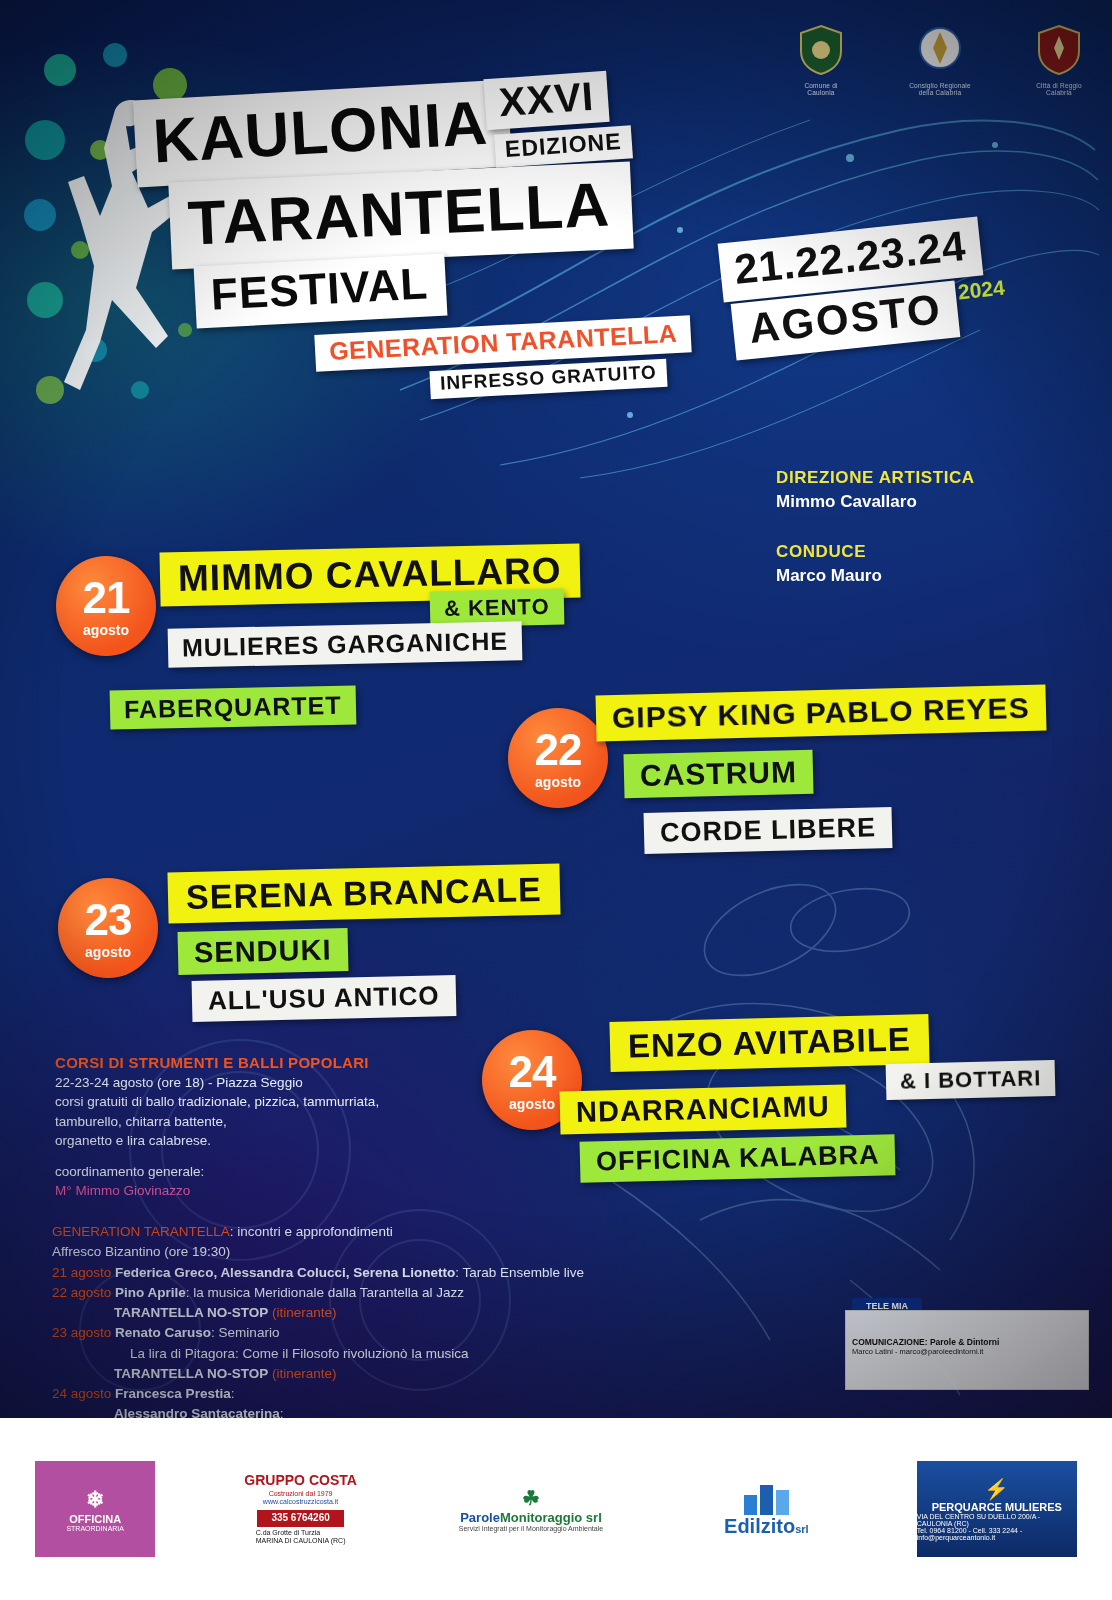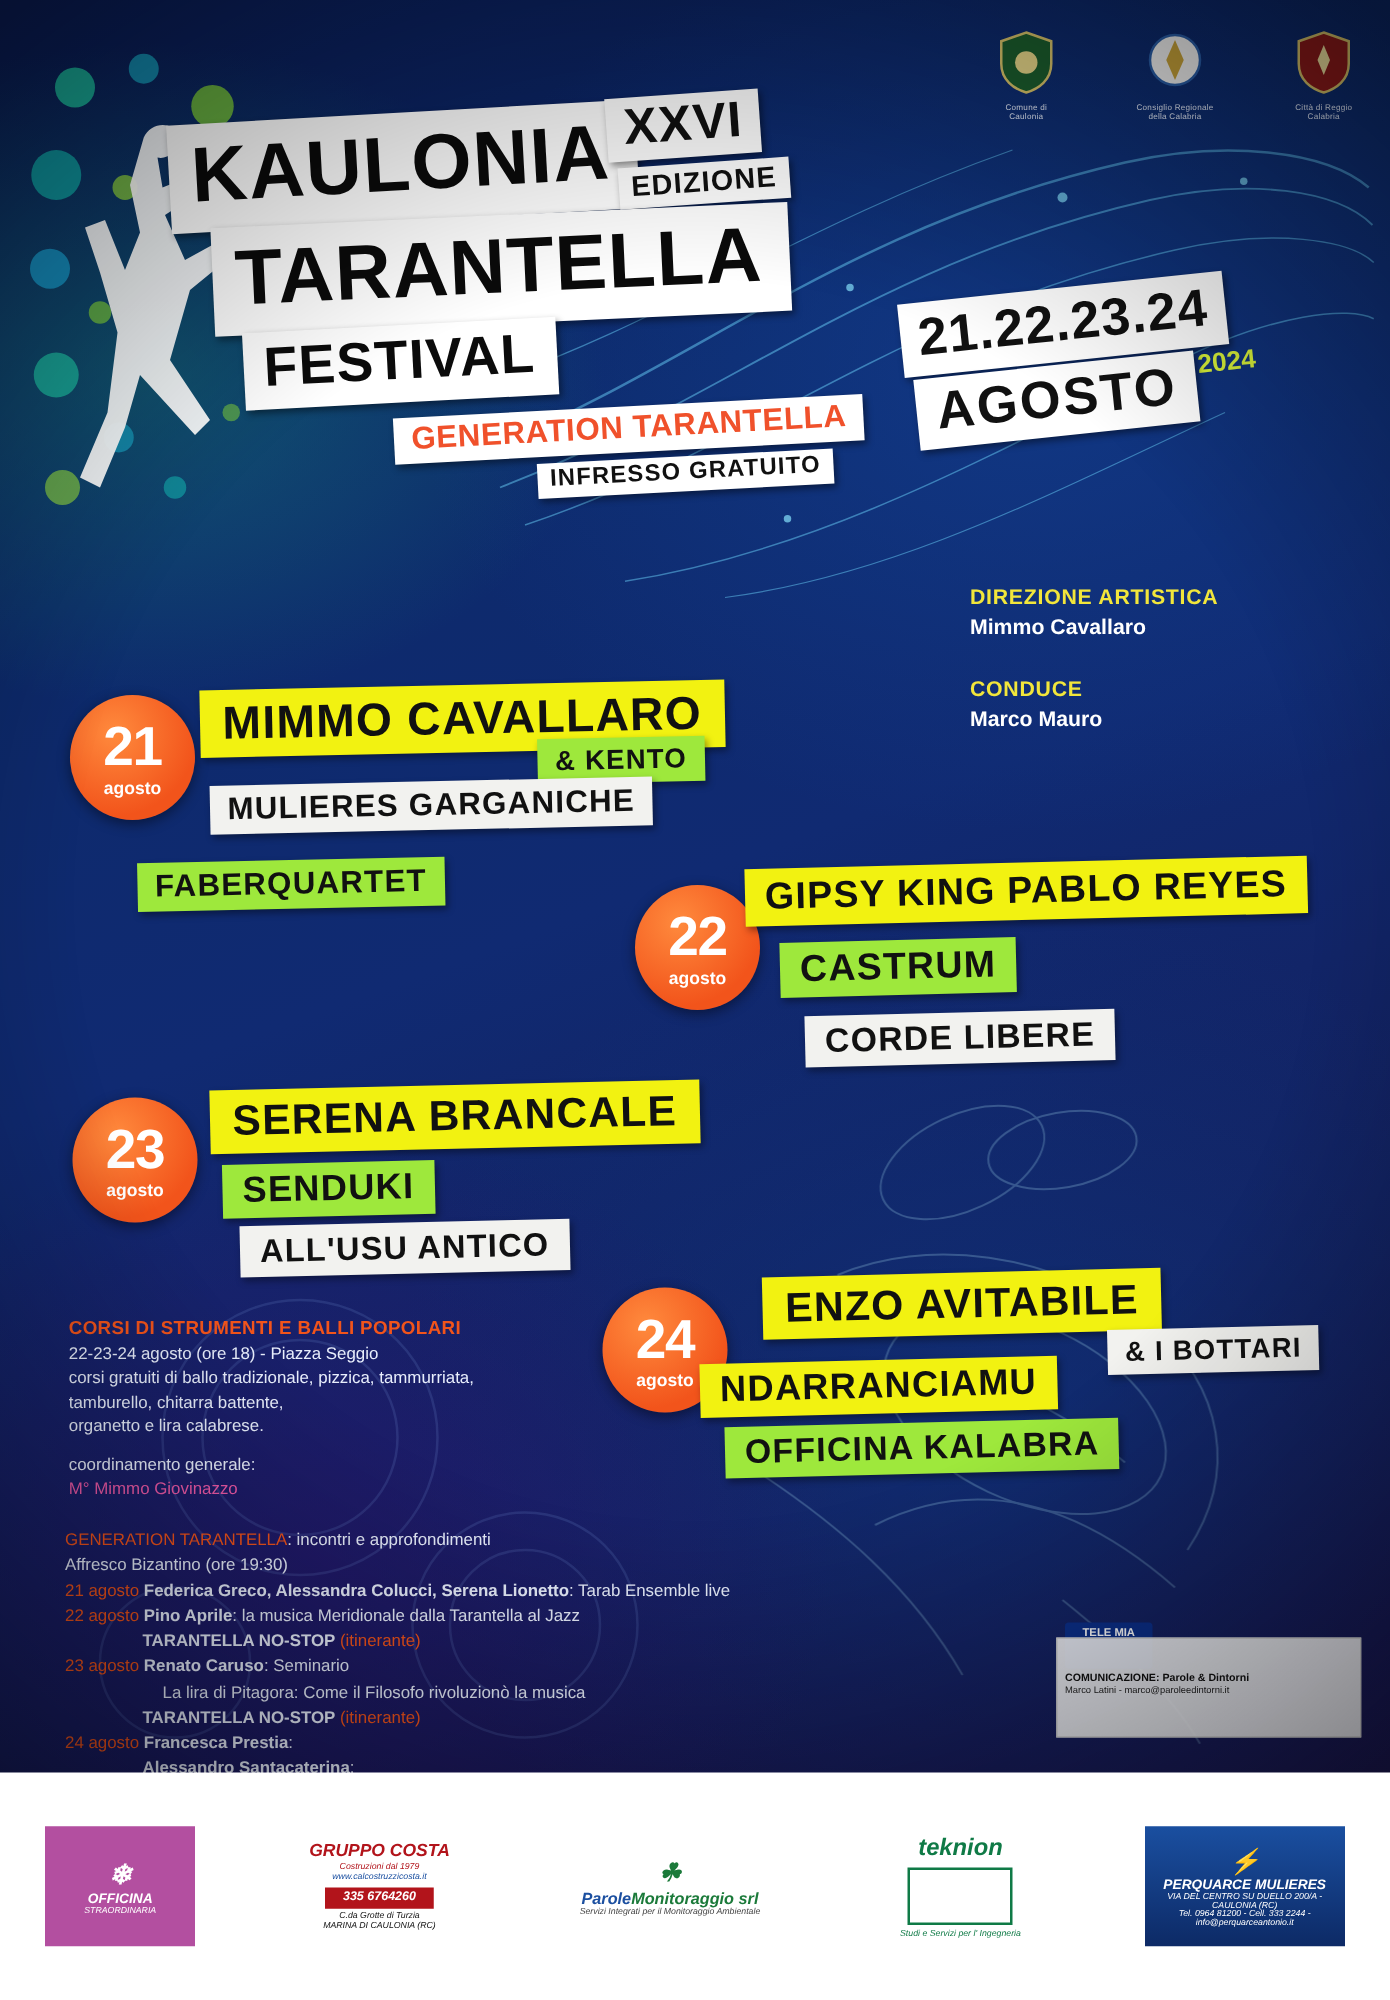--- a/index.html
+++ b/index.html
@@ -88,21 +88,21 @@
   .info2 .dt{color:#f2541b;}
 
   
   .mediabox{position:absolute;left:845px;top:1310px;width:230px;height:70px;background:rgba(255,255,255,.9);border:1px solid #ccc;padding:4px 6px;}
   .mediabox .l1{font-size:8.5px;font-weight:bold;color:#111;}
   .mediabox .l2{font-size:7.5px;color:#222;}
   .telemia{position:absolute;left:852px;top:1298px;width:70px;height:34px;background:#0b2f8a;color:#fff;font-weight:bold;font-size:9px;text-align:center;border-radius:3px;padding-top:3px;}
 
   
   .sponsors{position:absolute;left:0;top:1418px;width:1112px;height:182px;background:#ffffff;display:flex;align-items:center;justify-content:space-around;}
-  .sp{height:96px;display:flex;align-items:center;justify-content:center;font-weight:bold;text-align:center;font-style:italic;}
+  .sp{height:96px;display:flex;align-items:center;justify-content:center;font-weight:bold;text-align:left;}
   .sp1{width:120px;background:#b34fa0;color:#fff;font-size:11px;flex-direction:column;}
   .sp2{width:150px;color:#b2141b;font-size:10px;flex-direction:column;line-height:1.25;}
   .sp3{width:170px;color:#1b7a3a;font-size:13px;flex-direction:column;}
   .sp4{width:150px;color:#0f7a46;font-size:16px;flex-direction:column;}
   .sp5{width:160px;color:#1b5fae;font-size:20px;flex-direction:column;}
   .sp6{width:160px;background:linear-gradient(180deg,#1a4fa0,#0d2a66);color:#fff;font-size:12px;flex-direction:column;}
   .tiny2{font-size:7px;font-weight:normal;}
 </style>
 </head>
 <body>
@@ -323,24 +323,27 @@
     <div class="tiny2" style="color:#1a4fa0">www.calcostruzzicosta.it</div>
     <div style="background:#b2141b;color:#fff;font-size:10px;padding:2px 14px;margin-top:3px">335 6764260</div>
     <div class="tiny2" style="color:#111;white-space:pre-line;margin-top:2px">C.da Grotte di Turzia
 MARINA DI CAULONIA (RC)</div>
   </div>
   <div class="sp sp3">
     <div style="font-size:20px">☘</div>
     <div><span style="color:#1b4fa0">Parole</span><span style="color:#1b7a3a">Monitoraggio srl</span></div>
     <div class="tiny2" style="color:#444">Servizi Integrati per il Monitoraggio Ambientale</div>
   </div>
-  <div class="sp sp4">
-    <div style="font-size:19px;color:#0f7a46">teknion</div>
-    <div style="width:80px;height:42px;border:2px solid #0f7a46;margin:4px 0"></div>
-    <div class="tiny2" style="color:#0f7a46">Studi e Servizi per l' Ingegneria</div>
+  <div class="sp sp5">
+    <div style="display:flex;gap:3px;align-items:flex-end;height:34px">
+      <div style="width:13px;height:20px;background:#2a7fd4"></div>
+      <div style="width:13px;height:30px;background:#1b5fae"></div>
+      <div style="width:13px;height:25px;background:#5aa8e8"></div>
+    </div>
+    <div><span>Edilzito</span><span style="font-size:11px">srl</span></div>
   </div>
   <div class="sp sp6">
     <div style="font-size:20px;color:#f2e63b">⚡</div>
     <div style="font-size:11px">PERQUARCE MULIERES</div>
     <div class="tiny2">VIA DEL CENTRO SU DUELLO 200/A - CAULONIA (RC)</div>
     <div class="tiny2">Tel. 0964 81200 - Cell. 333 2244 - info@perquarceantonio.it</div>
   </div>
 </div>
 
 </body></html>

